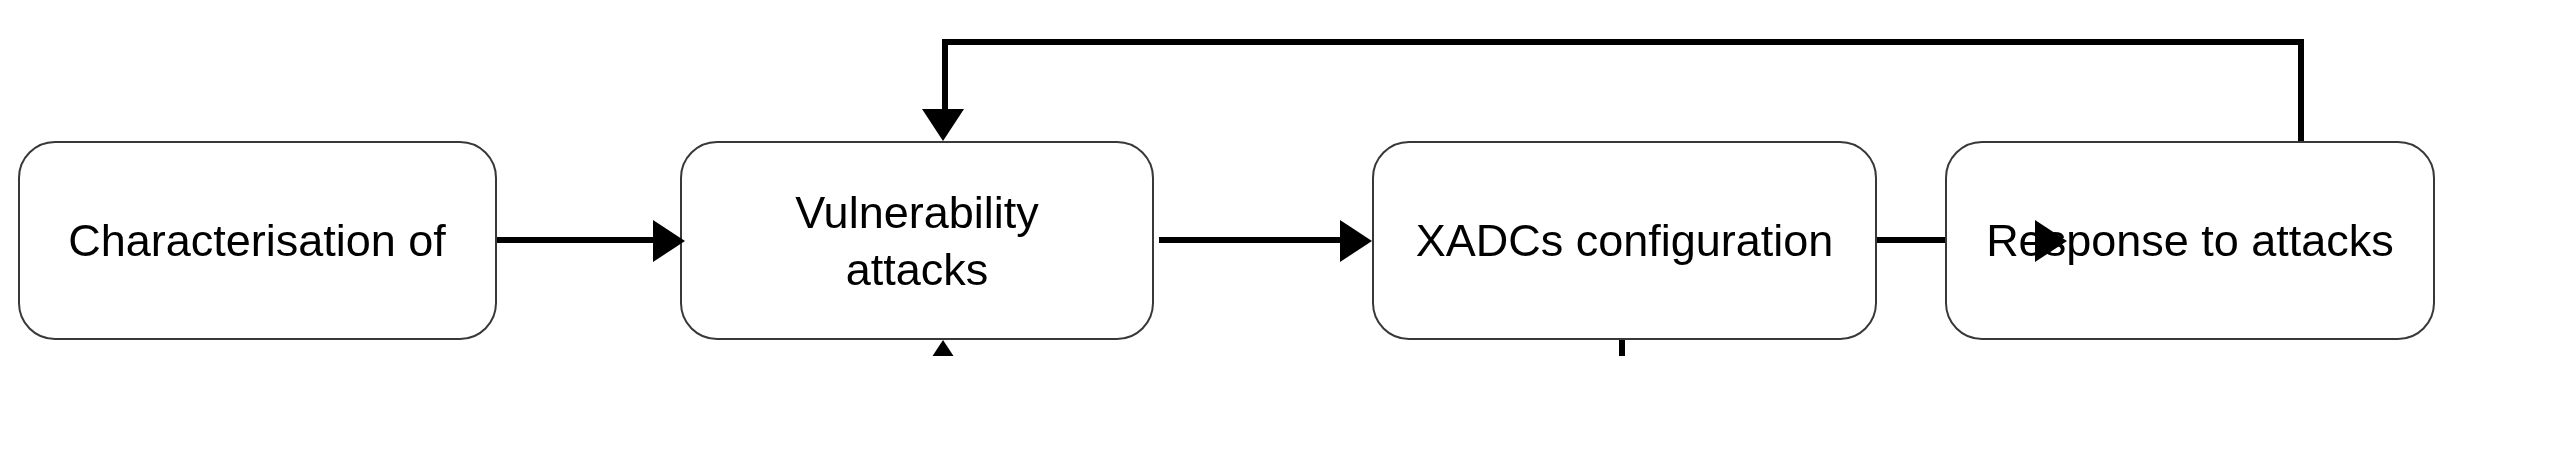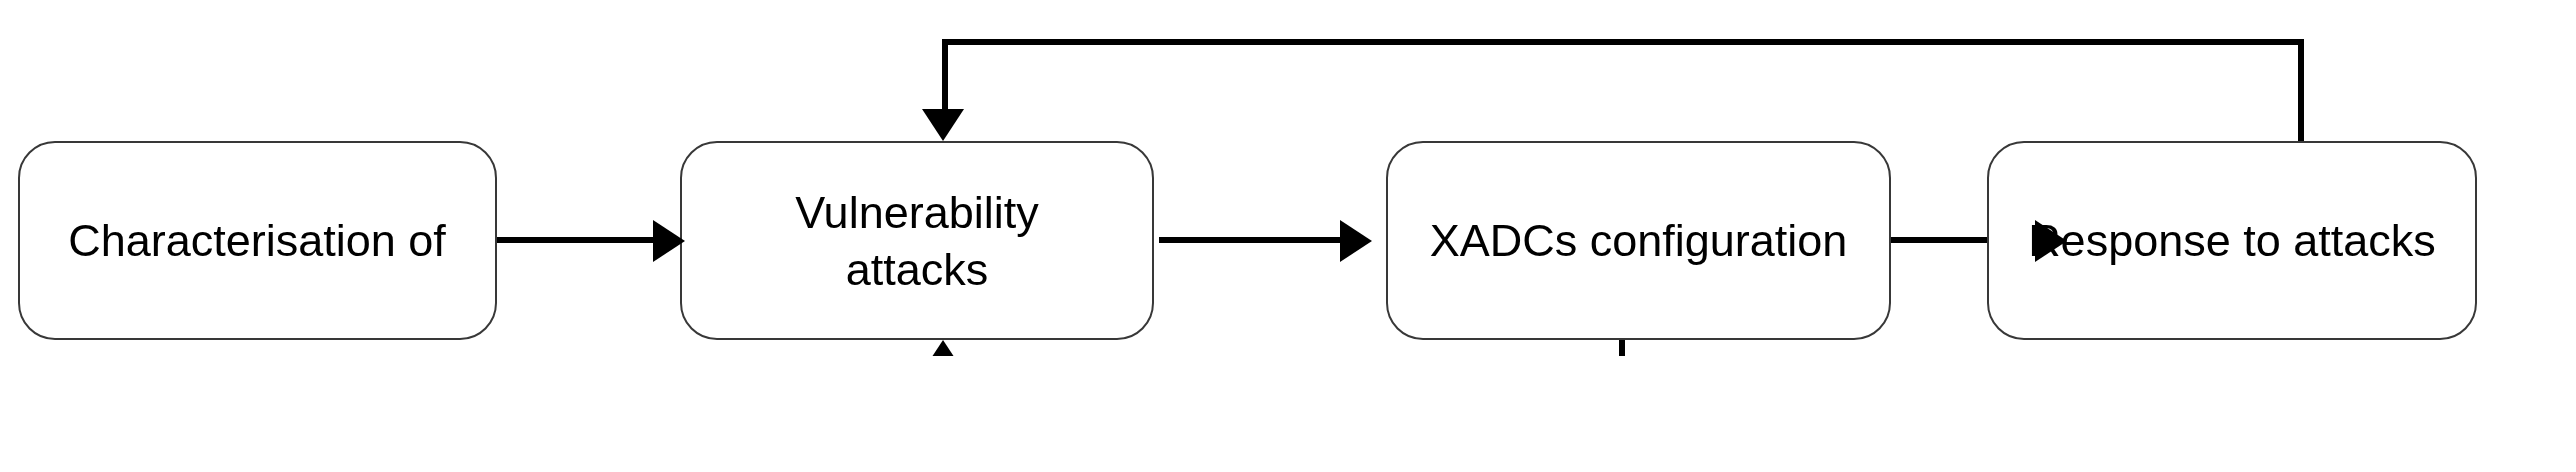--- a/index.html
+++ b/index.html
@@ -70,25 +70,25 @@
 
   <div class="node" style="left:17.5px; width:479px;">
     <div class="line">Characterisation of</div>
   </div>
 
   <div class="node" style="left:680px; width:474px;">
     <div class="line">Vulnerability</div>
     <div class="line">attacks</div>
   </div>
 
-  <div class="node" style="left:1372px; width:505px;margin-left:14px;">
+  <div class="node" style="left:1372px; width:505px;">
     <div class="line">XADCs configuration</div>
   </div>
 
-  <div class="node" style="left:1987px; width:490px;">
+  <div class="node" style="left:1945px; width:490px;">
     <div class="line">Response to attacks</div>
   </div>
 
   <div class="seg" style="left:496px; top:237px; width:159px; height:5.6px;"></div>
   <div class="head head-right" style="left:653px; top:220px;"></div>
 
   <div class="seg" style="left:1159px; top:237px; width:183px; height:5.6px;"></div>
   <div class="head head-right" style="left:1340px; top:220px;"></div>
 
   <div class="seg" style="left:1877px; top:237px; width:161px; height:5.6px;"></div>

